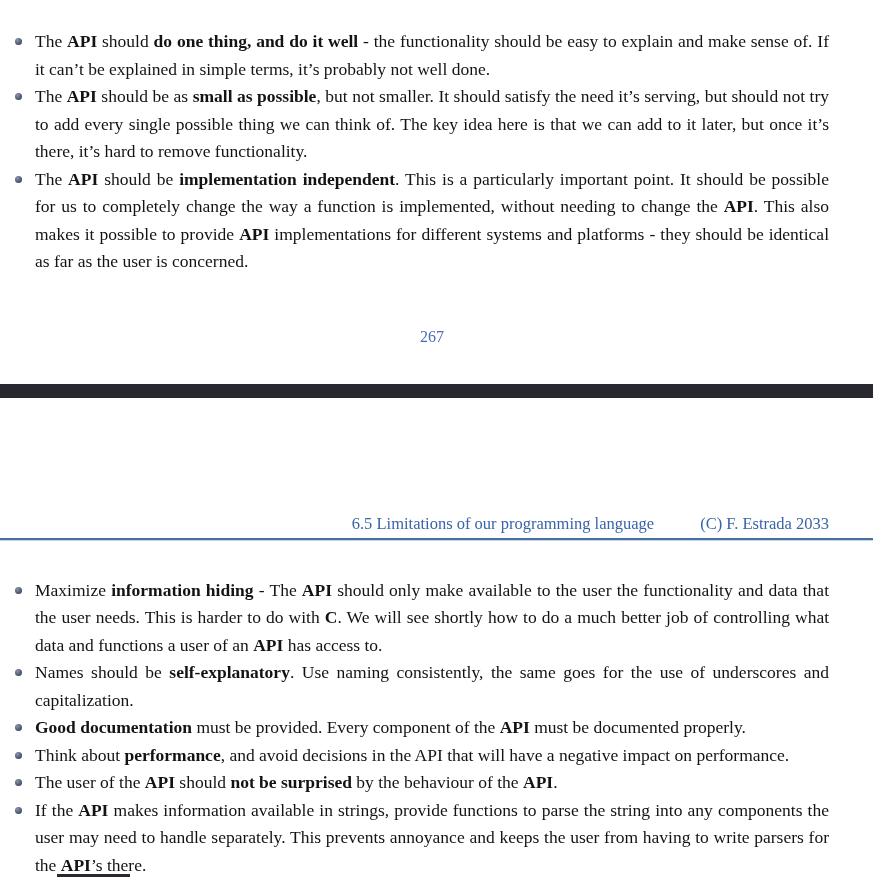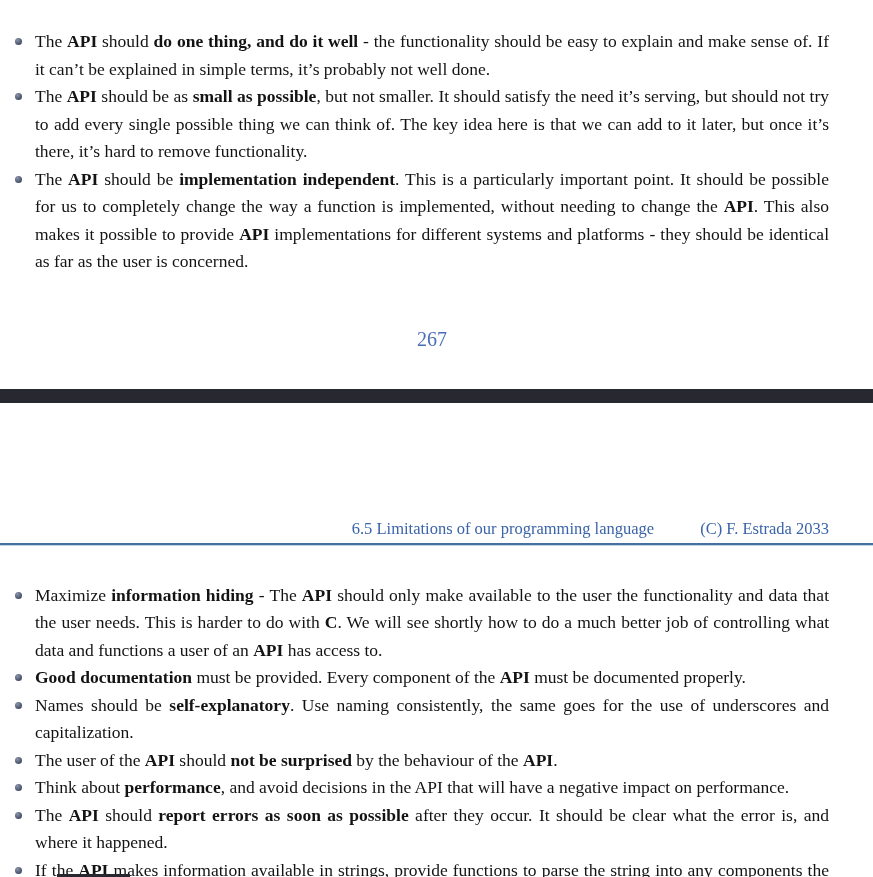--- a/index.html
+++ b/index.html
@@ -38,21 +38,21 @@
     width: 7px;
     height: 7px;
     border-radius: 50%;
     background: radial-gradient(circle at 35% 30%, #8a94aa, #3f4a63 75%);
   }
   .b { font-weight: bold; }
   .page-top { padding-top: 28px; }
   .page-number {
     margin-top: 52px;
     text-align: center;
-    font-size: 20px;
+    font-size: 16px;
     color: #4a6db8;
     cursor: pointer;
   }
   .separator-bar {
     margin-top: 38px;
     width: 100%;
     height: 14px;
     background: #282830;
   }
   .page-header {
@@ -106,23 +106,22 @@
 <div class="page-bottom">
   <div class="page-header">
     <span class="section-link">6.5  Limitations of our programming language</span>
     <span>(C) F. Estrada 2033</span>
   </div>
   <div class="header-rule-dark"></div>
   <div class="header-rule-light"></div>
   <div class="content">
     <ul class="bullets">
         <li><span class="marker"></span><span class="">Maximize </span><span class="b">information hiding</span><span class=""> - The </span><span class="b">API</span><span class=""> should only make available to the user the functionality and data that the user needs. This is harder to do with </span><span class="b">C</span><span class="">. We will see shortly how to do a much better job of controlling what data and functions a user of an </span><span class="b">API</span><span class=""> has access to.</span></li>
+        <li><span class="marker"></span><span class="">Names should be </span><span class="b">self-explanatory</span><span class="">. Use naming consistently, the same goes for the use of underscores and capitalization.</span></li>
         <li><span class="marker"></span><span class="b">Good documentation</span><span class=""> must be provided. Every component of the </span><span class="b">API</span><span class=""> must be documented properly.</span></li>
-        <li><span class="marker"></span><span class="">Names should be </span><span class="b">self-explanatory</span><span class="">. Use naming consistently, the same goes for the use of underscores and capitalization.</span></li>
+        <li><span class="marker"></span><span class="">Think about </span><span class="b">performance</span><span class="">, and avoid decisions in the API that will have a negative impact on performance.</span></li>
         <li><span class="marker"></span><span class="">The user of the </span><span class="b">API</span><span class=""> should </span><span class="b">not be surprised</span><span class=""> by the behaviour of the </span><span class="b">API</span><span class="">.</span></li>
-        <li><span class="marker"></span><span class="">Think about </span><span class="b">performance</span><span class="">, and avoid decisions in the API that will have a negative impact on performance.</span></li>
-        <li><span class="marker"></span><span class="">The </span><span class="b">API</span><span class=""> should </span><span class="b">report errors as soon as possible</span><span class=""> after they occur. It should be clear what the error is, and where it happened.</span></li>
         <li><span class="marker"></span><span class="">If the </span><span class="b">API</span><span class=""> makes information available in strings, provide functions to parse the string into any components the user may need to handle separately. This prevents annoyance and keeps the user from having to write parsers for the </span><span class="b">API</span><span class="">’s there.</span></li>
       </ul>
   </div>
 </div>
 
 <div class="bottom-partial-bar"></div>
 
 </body></html>

